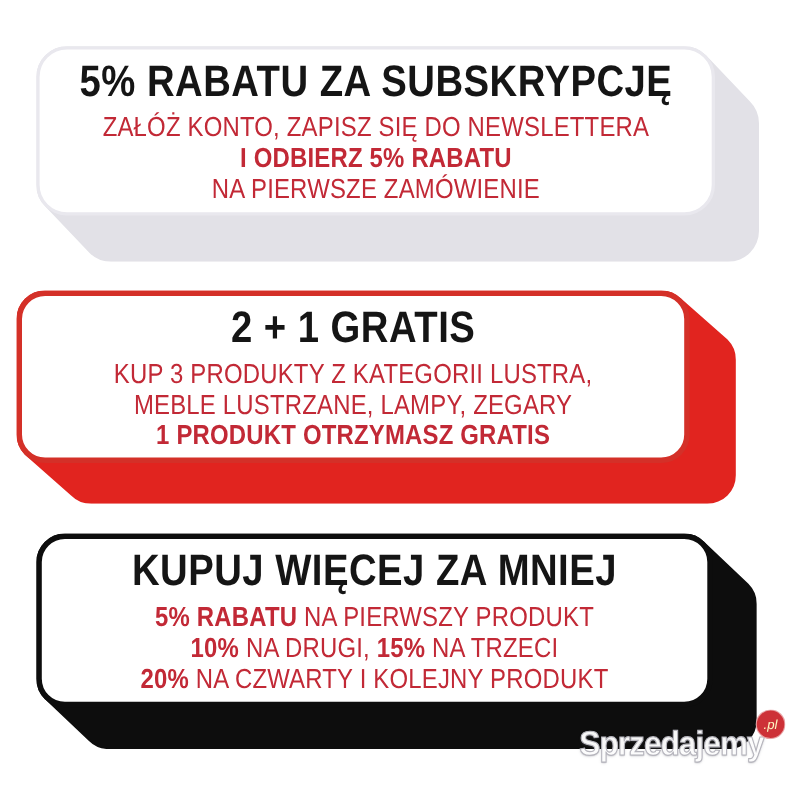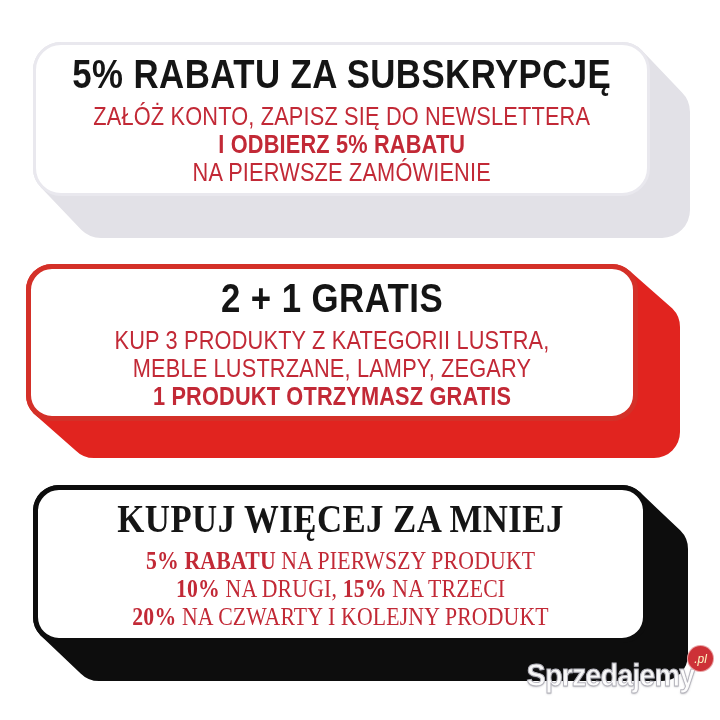--- a/index.html
+++ b/index.html
@@ -66,41 +66,41 @@
     <div class="card-text" style="width:617px;height:154px;">
       <div class="inner">
         <h2 class="title">5% RABATU ZA SUBSKRYPCJĘ</h2>
         <p class="line" style="color: rgb(194, 41, 54);"><span>ZAŁÓŻ KONTO, ZAPISZ SIĘ DO NEWSLETTERA</span></p>
         <p class="line" style="color: rgb(194, 41, 54);"><span class="b">I ODBIERZ 5% RABATU</span></p>
         <p class="line" style="color: rgb(194, 41, 54);"><span>NA PIERWSZE ZAMÓWIENIE</span></p>
       </div>
     </div>
   </section>
 
-  <section class="card" style="left:26px;top:264px;width:654px;height:194px;">
+  <section class="card" style="left:15px;top:264px;width:654px;height:194px;">
     <svg class="card-svg" width="654" height="194" viewBox="0 0 654 194">
       <path class="shadow" d="M 26 0 L 586 0 A 26 26 0 0 1 604.3847763108503 7.6152236891497616 L 646.3847763108503 44.61522368914976 A 26 26 0 0 1 654 63 L 654 168 A 26 26 0 0 1 628 194 L 68 194 A 26 26 0 0 1 49.61522368914976 186.38477631085024 L 7.6152236891497616 149.38477631085024 A 26 26 0 0 1 0 131 L 0 26 A 26 26 0 0 1 26 0 Z" fill="#e1241f"></path>
       <rect class="face" x="2.5" y="2.5" width="607" height="152" rx="23.5" fill="#ffffff" stroke="#d43028" stroke-width="5"></rect>
     </svg>
     <div class="card-text" style="width:612px;height:157px;">
       <div class="inner">
         <h2 class="title">2 + 1 GRATIS</h2>
         <p class="line" style="color: rgb(194, 41, 54);"><span>KUP 3 PRODUKTY Z KATEGORII LUSTRA,</span></p>
         <p class="line" style="color: rgb(194, 41, 54);"><span>MEBLE LUSTRZANE, LAMPY, ZEGARY</span></p>
         <p class="line" style="color: rgb(194, 41, 54);"><span class="b">1 PRODUKT OTRZYMASZ GRATIS</span></p>
       </div>
     </div>
   </section>
 
   <section class="card" style="left:33px;top:485px;width:655px;height:196px;">
     <svg class="card-svg" width="655" height="196" viewBox="0 0 655 196">
       <path class="shadow" d="M 26 0 L 589 0 A 26 26 0 0 1 607.3847763108503 7.6152236891497616 L 647.3847763108503 45.61522368914976 A 26 26 0 0 1 655 64 L 655 170 A 26 26 0 0 1 629 196 L 66 196 A 26 26 0 0 1 47.61522368914976 188.38477631085024 L 7.6152236891497616 150.38477631085024 A 26 26 0 0 1 0 132 L 0 26 A 26 26 0 0 1 26 0 Z" fill="#0d0d0d"></path>
       <rect class="face" x="2.5" y="2.5" width="610" height="153" rx="23.5" fill="#ffffff" stroke="#0d0d0d" stroke-width="5"></rect>
     </svg>
-    <div class="card-text" style="width:615px;height:158px;font-family:Liberation Serif, serif;">
+    <div class="card-text" style="width:615px;height:158px;">
       <div class="inner">
         <h2 class="title">KUPUJ WIĘCEJ ZA MNIEJ</h2>
         <p class="line" style="color: rgb(194, 41, 54);"><span class="b">5% RABATU</span><span> NA PIERWSZY PRODUKT</span></p>
         <p class="line" style="color: rgb(194, 41, 54);"><span class="b">10%</span><span> NA DRUGI, </span><span class="b">15%</span><span> NA TRZECI</span></p>
         <p class="line" style="color: rgb(194, 41, 54);"><span class="b">20%</span><span> NA CZWARTY I KOLEJNY PRODUKT</span></p>
       </div>
     </div>
   </section>
 
   <div class="watermark">

